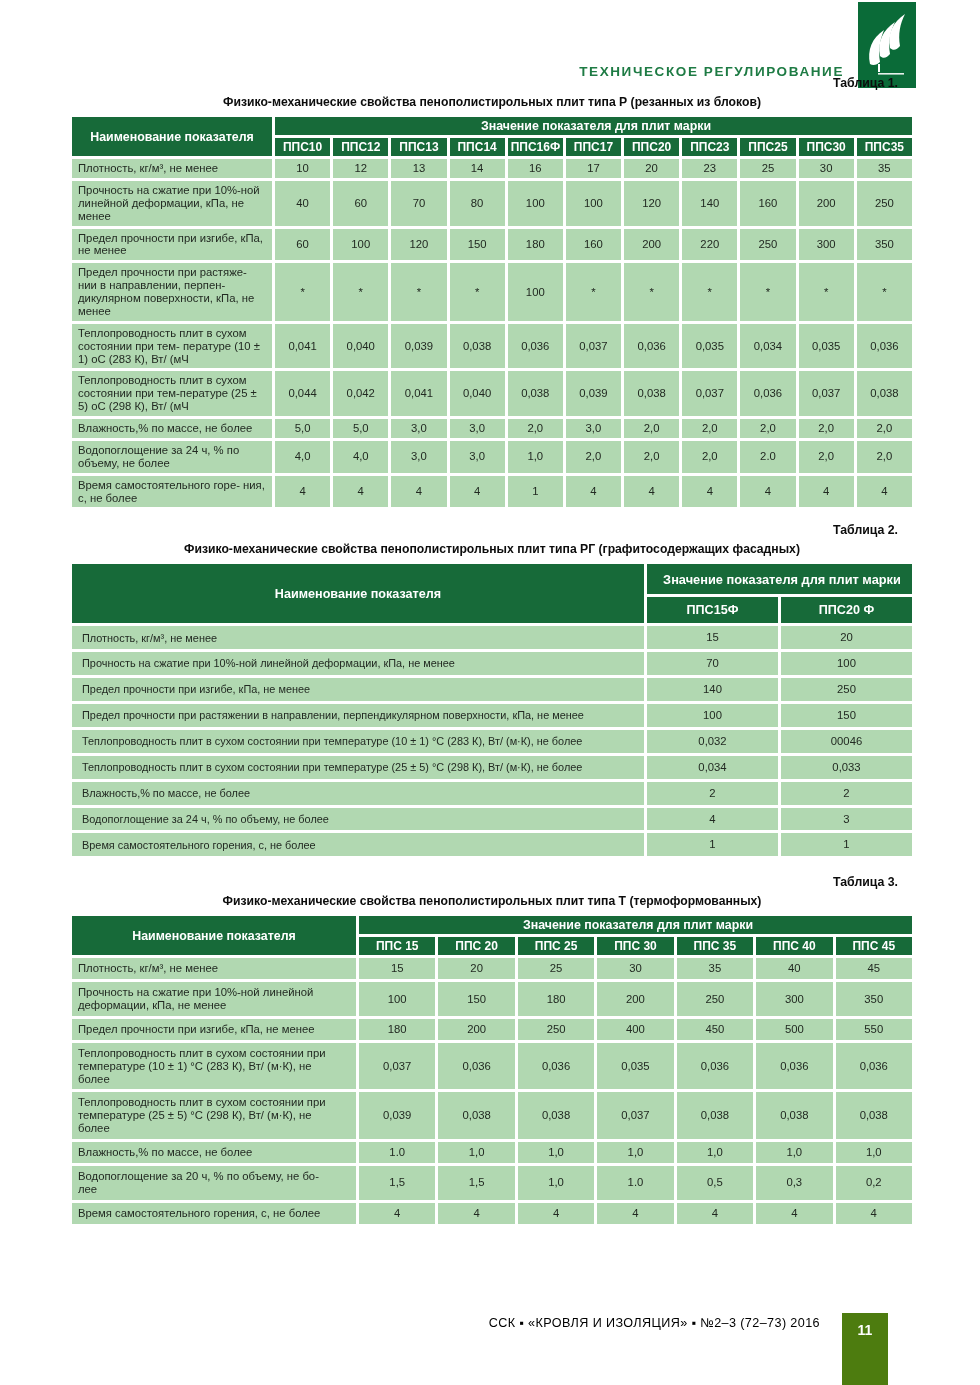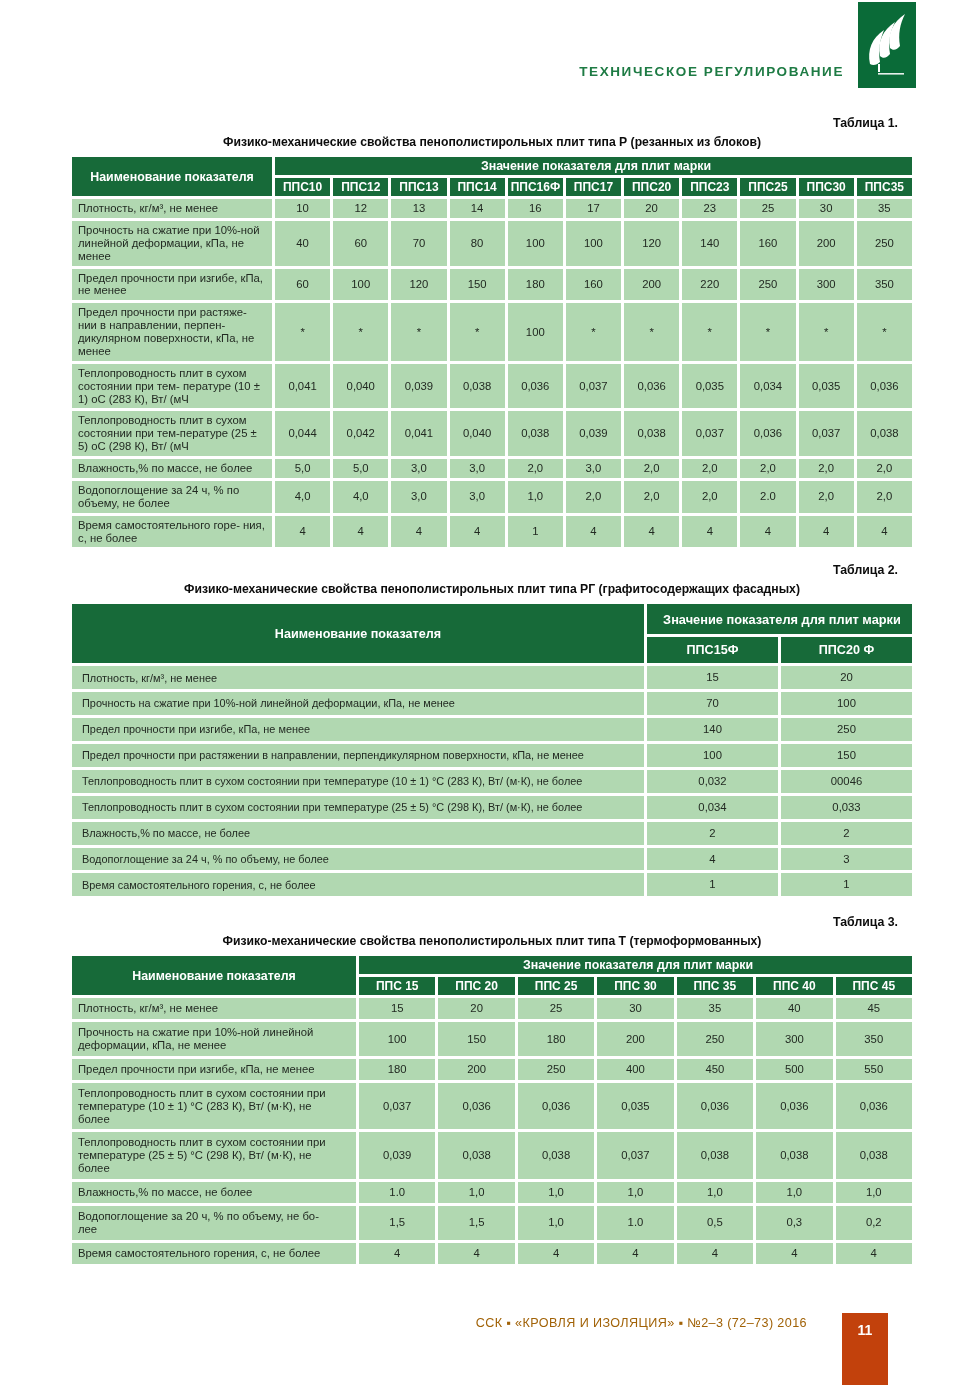--- a/index.html
+++ b/index.html
@@ -11,21 +11,21 @@
   .section-title{
     position:absolute;top:64px;right:136px;
     color:#1e7b44;font-weight:bold;font-size:13.5px;letter-spacing:1.6px;
   }
   .logo-box{position:absolute;left:858px;top:2px;width:58px;height:86px;}
   .content{position:absolute;left:72px;top:0;width:840px;}
   .tbl-caption{
     text-align:right;font-weight:bold;font-size:12.3px;color:#0c0c0c;
     padding-right:14px;margin:0 0 5px 0;
   }
-  .cap1{margin-top:116px;}
+  .cap1{margin-top:76px;}
   .cap2{margin-top:13px;}
   .cap3{margin-top:16px;}
   .tbl-title{
     text-align:center;font-weight:bold;font-size:12.2px;color:#0c0c0c;margin:0 0 5px 0;
   }
   table{
     border-collapse:separate;border-spacing:3px;table-layout:fixed;
     width:846px;margin-left:-3px;
   }
   th{
@@ -47,26 +47,26 @@
   .t2 th.col-th{height:22px;font-size:12.6px;}
   .t2 td{padding:5px 10px;}
   .t2 td.label{font-size:10.9px;}
   .t3 td{padding:4px 6px;}
   .t3 td.label{padding-right:30px;}
   .footnote{
     font-size:11.4px;font-weight:bold;color:#222;
     margin:6px 0 0 18px;
   }
   .footer-line{
-    position:absolute;top:1316px;right:173px;
-    font-size:12.6px;color:#a16207;letter-spacing:0.4px;
+    position:absolute;top:1316px;right:160px;
+    font-size:12.6px;color:#000000;letter-spacing:0.4px;
   }
   .page-num-box{
     position:absolute;left:842px;top:1313px;width:46px;height:72px;
-    background:#c2410c;color:#ffffff;font-weight:bold;font-size:14px;
+    background:#4d7c0f;color:#ffffff;font-weight:bold;font-size:14px;
     text-align:center;box-sizing:border-box;padding-top:9px;
   }
 </style>
 </head>
 <body>
 
 <div class="page">
 
   <div class="section-title">ТЕХНИЧЕСКОЕ РЕГУЛИРОВАНИЕ</div>
 

